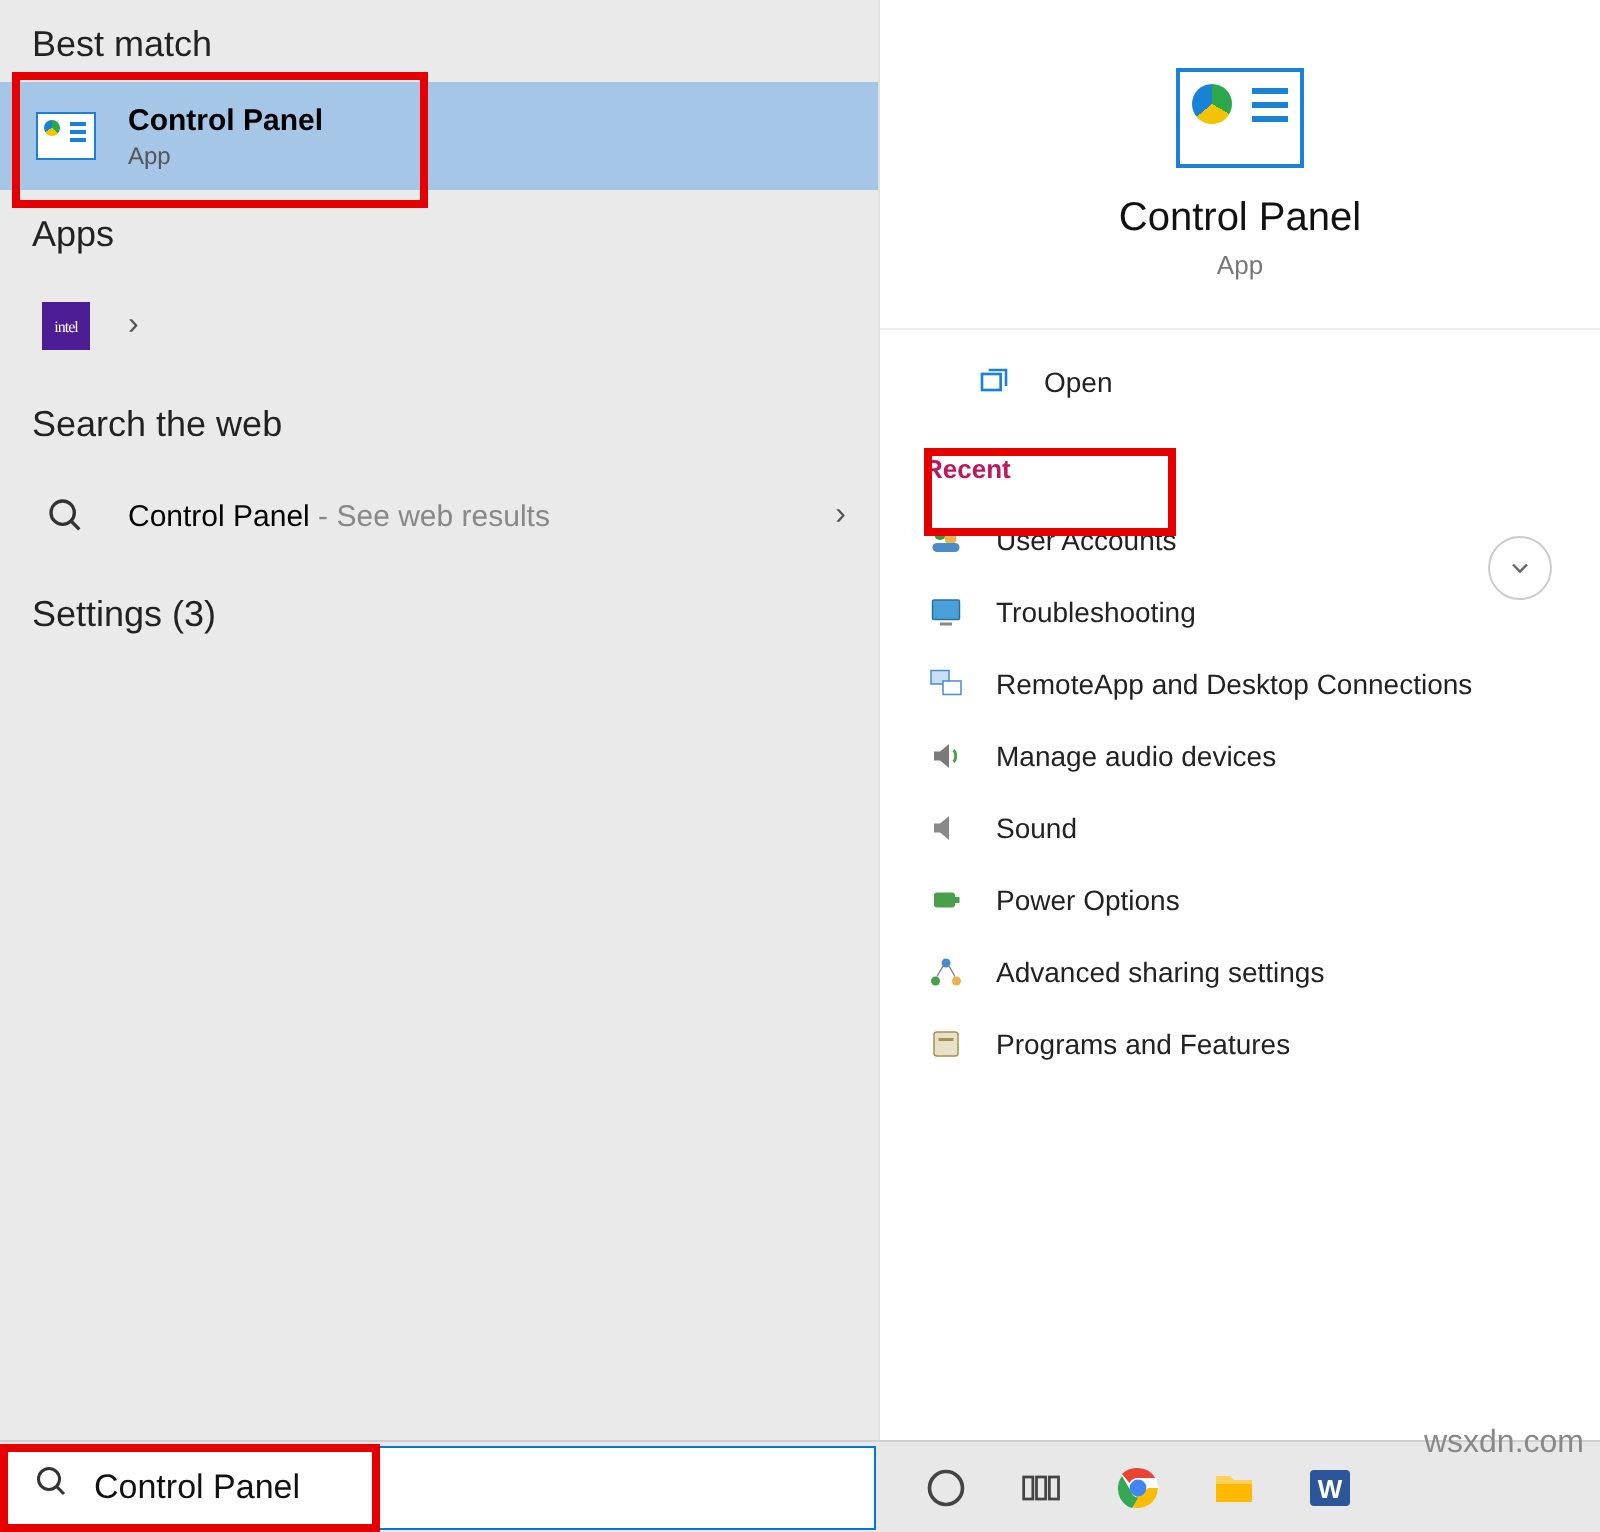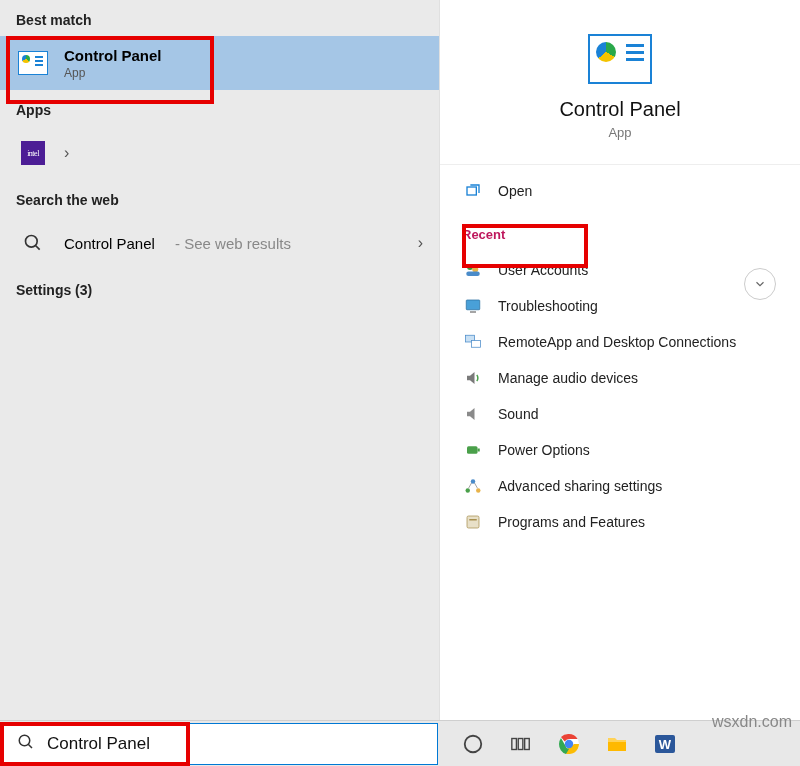--- a/index.html
+++ b/index.html
@@ -1,41 +1,41 @@
 <!DOCTYPE html>
 <html><head>
 <meta charset="utf-8">
 <style>
   * { box-sizing: border-box; margin: 0; padding: 0; font-family: "Segoe UI", Arial, sans-serif; }
   body { width: 800px; height: 766px; background: #fff; overflow: hidden; position: relative; }
   .container { display: flex; width: 800px; height: 720px; }
   .left-pane { width: 440px; background: #eaeaea; border-right: 1px solid #e0e0e0; display: flex; flex-direction: column; }
   .right-pane { flex: 1; background: #fff; position: relative; }
-  .section-header { font-size: 14px; font-weight: 700; color: #222; padding: 12px 16px 8px 16px; }
+  .section-header { font-size: 18px; font-weight: 400; color: #222; padding: 12px 16px 8px 16px; }
   .result { display: flex; align-items: center; padding: 10px 16px; position: relative; }
   .result.selected { background: #a5c6e6; }
   .result .icon-slot { width: 34px; height: 34px; display:flex; align-items:center; justify-content:center; margin-right: 14px; }
   .result .texts { flex: 1; }
   .result .title { font-size: 15px; color: #000; }
   .result .title strong { font-weight: 700; }
   .result .sub { font-size: 12px; color: #555; margin-top:2px;}
   .chev { color: #555; font-size: 16px; }
-  .web-sub { color: #888; font-size: 15px; padding-left: 16px; }
+  .web-sub { color: #888; font-size: 15px; }
   .hl-red { border: 4px solid #e60000; position: absolute; pointer-events:none; }
 
   .hero { text-align: center; padding: 34px 0 24px 0; }
   .hero-icon { width: 64px; height: 50px; margin: 0 auto 14px auto; border:2px solid #1a82d6; background:#fff; position:relative; display:flex; }
   .hero-icon .pie { width:20px; height:20px; border-radius:50%; background: conic-gradient(#2aa84a 0 120deg,#f3c300 120deg 230deg,#1a82d6 230deg 360deg); margin:6px; }
   .hero-icon .bars { display:flex; flex-direction:column; gap:4px; margin:8px 4px; }
   .hero-icon .bars span{ width:18px; height:3px; background:#1a82d6; display:block;}
   .hero-title { font-size: 20px; color:#111; }
   .hero-sub { font-size: 13px; color:#777; margin-top:4px;}
 
   .actions { border-top: 1px solid #eee; padding: 8px 0 4px 0; }
-  .action-row { display:flex; align-items:center; padding: 10px 22px; font-size:14px; color:#222; }
+  .action-row { display:flex; align-items:center; padding: 10px 22px; font-size:14px; color:#222;margin-left:24px; }
   .action-row .ricon { width:22px; display:flex; justify-content:center; margin-right:14px; color:#1a82d6; font-size:15px;}
   .recent-header { font-weight:600; font-size:13px; padding: 18px 22px 10px 22px; color:#be185d;}
   .recent-item { display:flex; align-items:center; padding: 7px 22px; font-size:14px; color:#222;}
   .recent-item .ri-icon { width:22px; height:22px; margin-right:14px; display:flex; align-items:center; justify-content:center;}
   .recent-item svg, .ri-icon svg { width:18px; height:18px; }
   .expand-circle { position:absolute; right:24px; top: 268px; width:32px; height:32px; border:1px solid #ccc; border-radius:50%; display:flex; align-items:center; justify-content:center; color:#666; background:#fff;}
 
   .taskbar { position:absolute; bottom:0; left:0; width:800px; height:46px; background:#e8e8e8; display:flex; align-items:center; border-top:1px solid #cfcfcf;}
   .search-box { width:436px; height:42px; margin:2px; border:1px solid #0078d4; background:#fff; display:flex; align-items:center; padding:0 14px; }
   .search-box .sicon { margin-right:12px; color:#333; }

